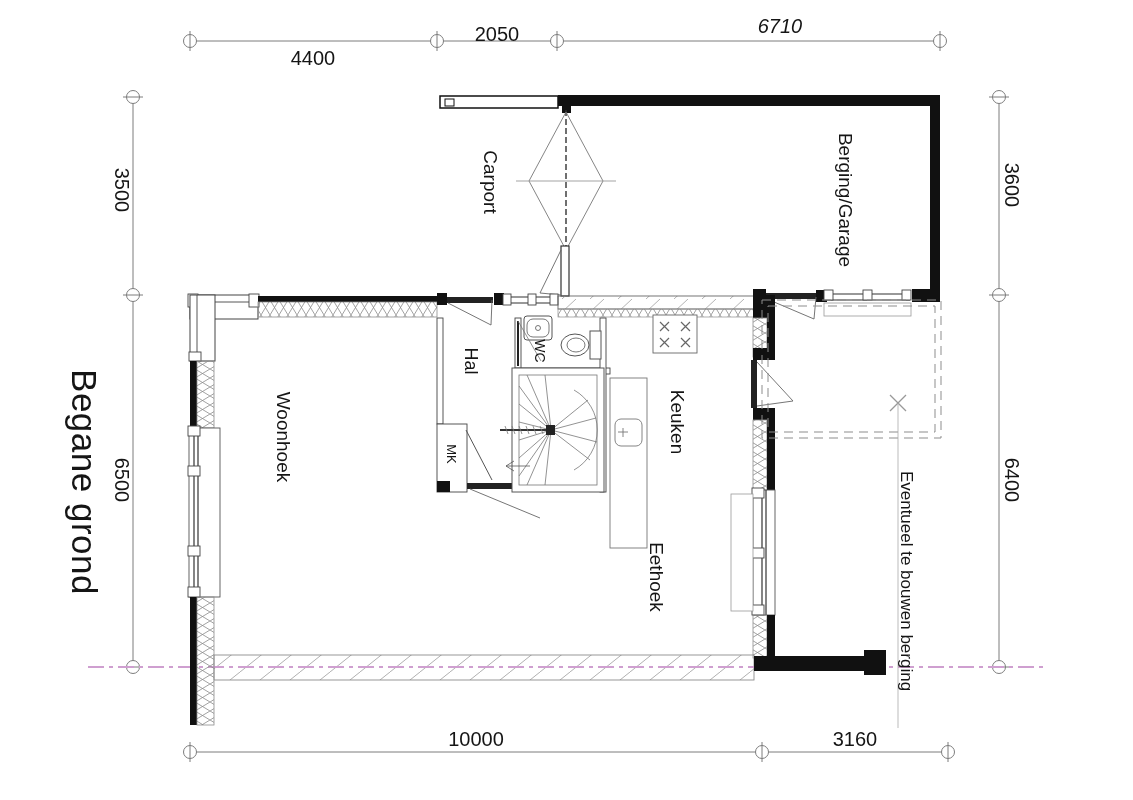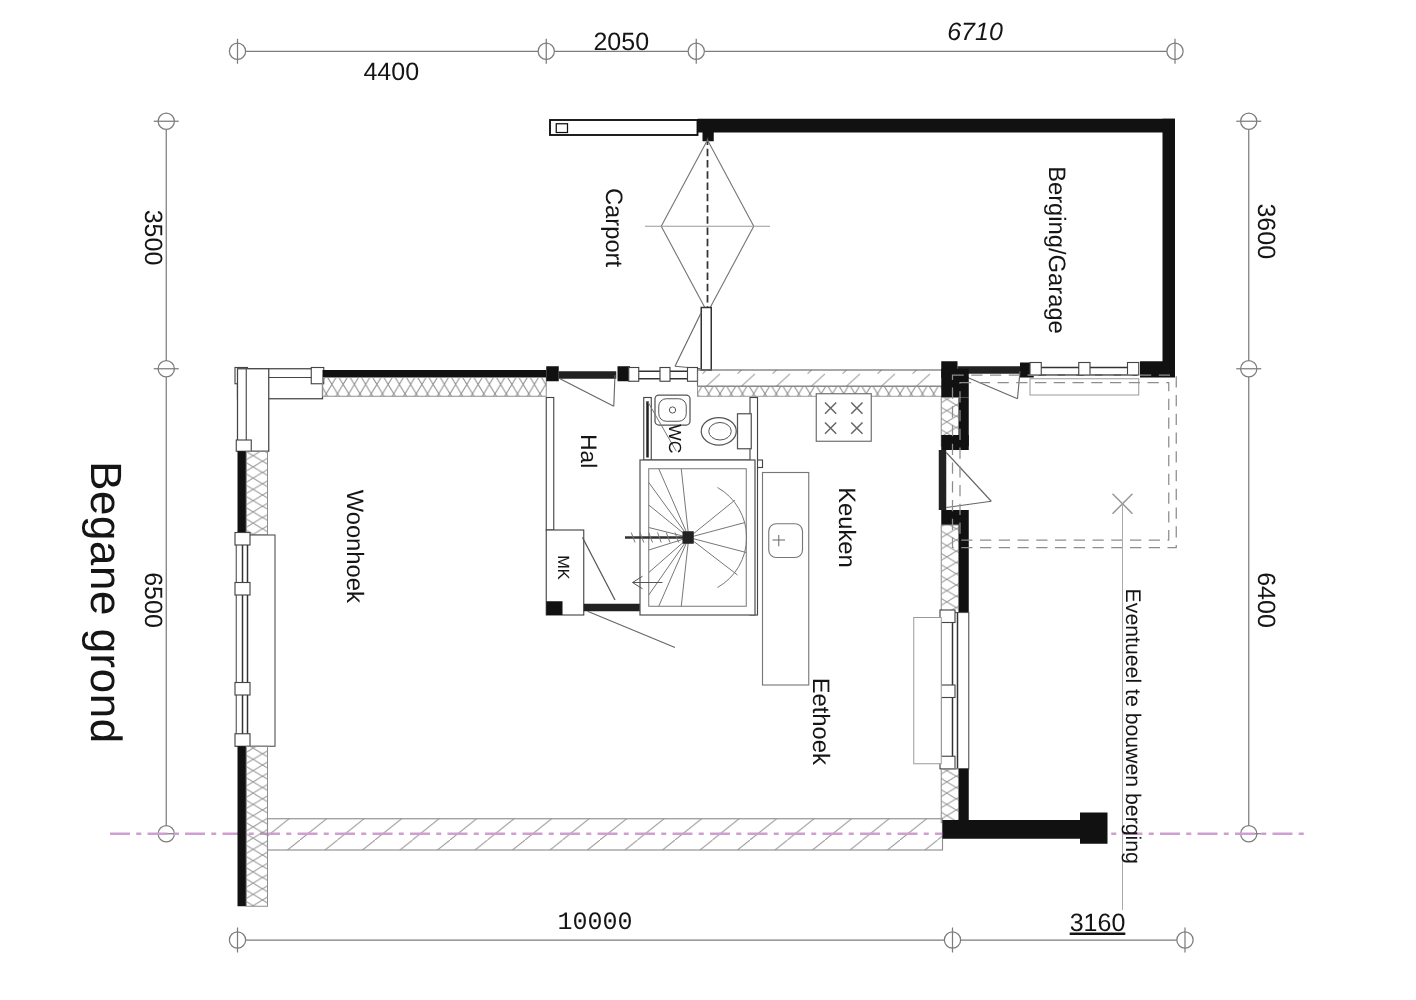--- a/index.html
+++ b/index.html
@@ -303,22 +303,22 @@
   <div class="lbl dim" style="left:313px;top:26px;margin-top:32px;">4400</div>
   <div class="lbl dim" style="left:497px;top:34px;">2050</div>
   <div class="lbl dim" style="left:780px;top:26px;font-style:italic;">6710</div>
 
   <div class="lbl v dim" style="left:122px;top:190px;">3500</div>
   <div class="lbl v dim" style="left:122px;top:480px;">6500</div>
 
   <div class="lbl v dim" style="left:1012px;top:185px;">3600</div>
   <div class="lbl v dim" style="left:1012px;top:480px;">6400</div>
 
-  <div class="lbl dim" style="left:476px;top:739px;font-family:Liberation Mono, monospace;">10000</div>
-  <div class="lbl dim" style="left:878px;top:739px;text-decoration:underline;">3160</div>
+  <div class="lbl dim" style="left:476px;top:739px;">10000</div>
+  <div class="lbl dim" style="left:855px;top:739px;">3160</div>
 
   <div class="lbl v room" style="left:490px;top:182px;">Carport</div>
   <div class="lbl v room" style="left:845px;top:200px;">Berging/Garage</div>
   <div class="lbl v room" style="left:471px;top:361px;font-size:18px;">Hal</div>
   <div class="lbl v room" style="left:540px;top:351px;font-size:14px;">WC</div>
   <div class="lbl v room" style="left:451px;top:454px;font-size:13px;">MK</div>
   <div class="lbl v room" style="left:677px;top:422px;">Keuken</div>
   <div class="lbl v room" style="left:283px;top:437px;">Woonhoek</div>
   <div class="lbl v room" style="left:656px;top:577px;">Eethoek</div>
   <div class="lbl v room" style="left:906px;top:581px;font-size:17px;">Eventueel te bouwen berging</div>

